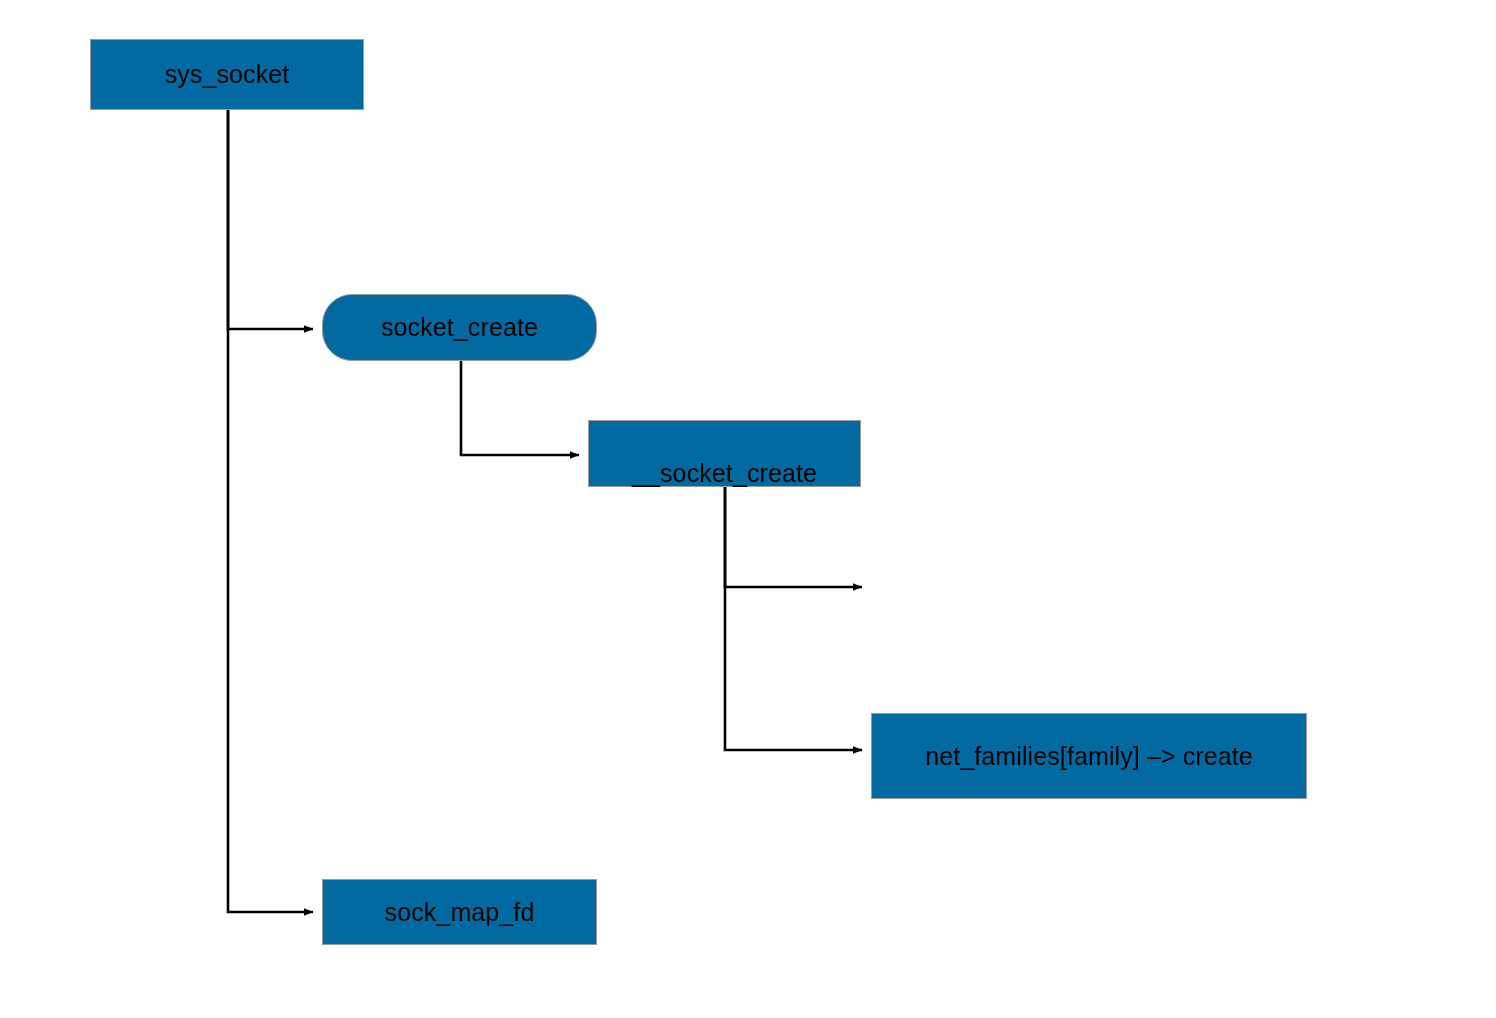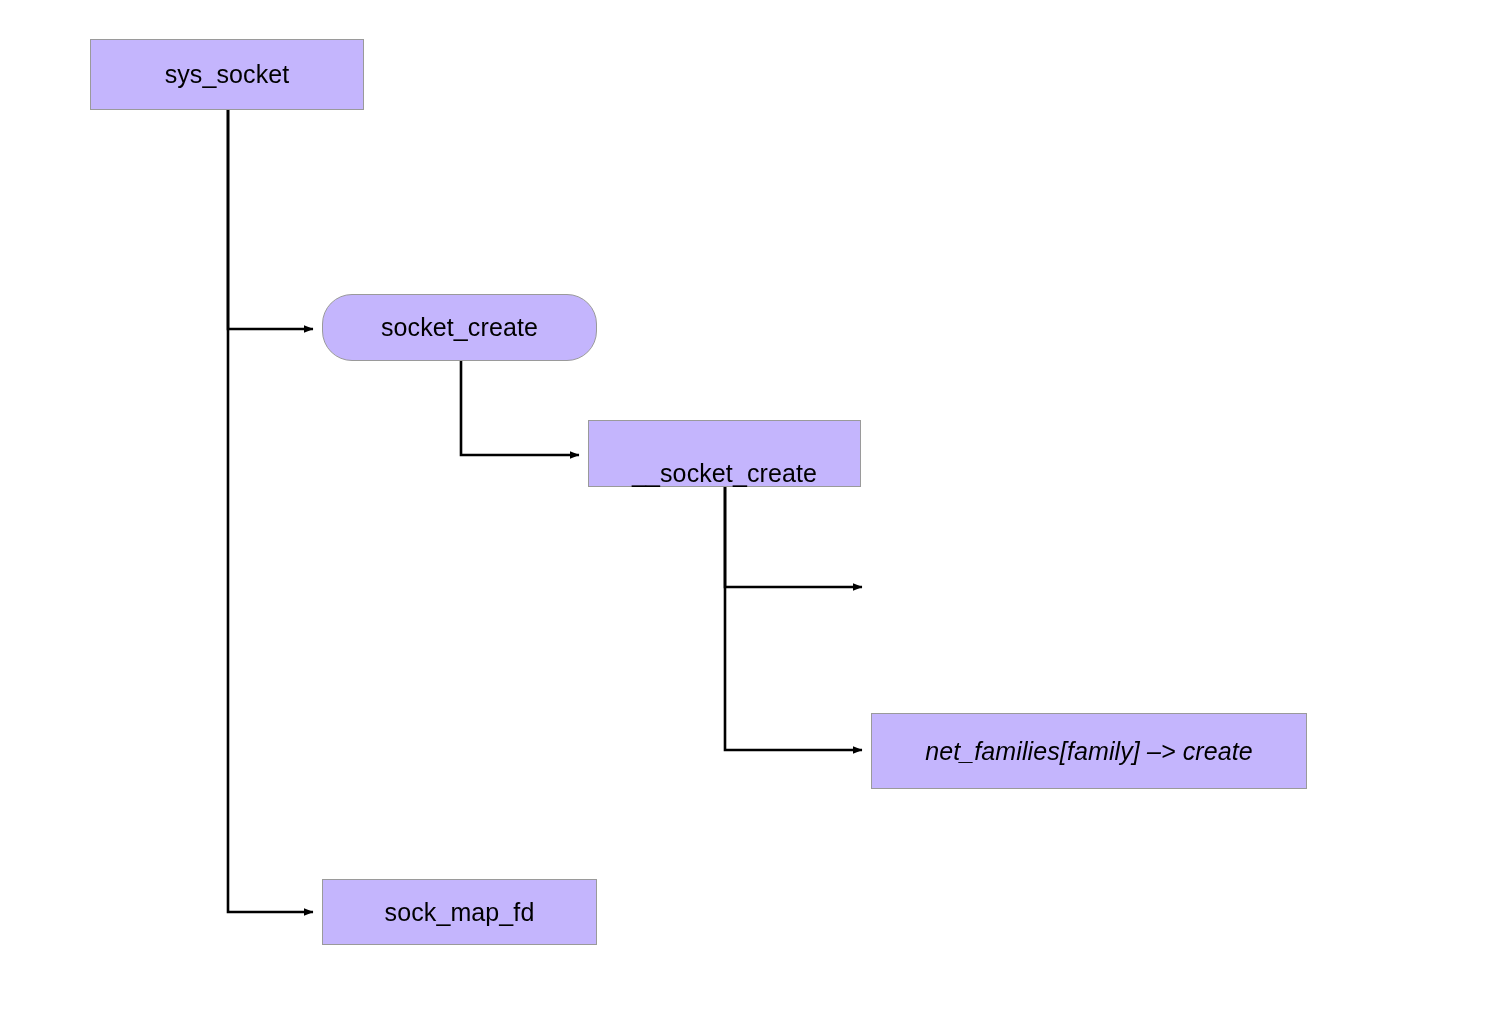--- a/index.html
+++ b/index.html
@@ -22,21 +22,21 @@
     position: absolute;
     left: 0;
     top: 0;
     width: 1496px;
     height: 1018px;
     pointer-events: none;
   }
   .node-box {
     position: absolute;
     box-sizing: border-box;
-    background: #c4b5fd;
+    background: #0369a1;
     border: 1px solid #9a9a9a;
     display: flex;
     align-items: center;
     justify-content: center;
     color: #000000;
     font-family: "Liberation Sans", sans-serif;
     font-size: 25px;
     font-weight: 400;
     letter-spacing: 0.1px;
     white-space: nowrap;
@@ -75,21 +75,21 @@
 
   <div class="node-box" style="left:322px; top:294px; width:275px; height:67px;border-radius:30px;">
     <span class="node-label">socket_create</span>
   </div>
 
   <div class="node-box" style="left:588px; top:420px; width:273px; height:67px;align-items:flex-end;">
     <span class="node-label">__socket_create</span>
   </div>
 
 
-  <div class="node-box" style="left:871px; top:713px; width:436px; height:76px;font-style:italic;">
+  <div class="node-box" style="left:871px; top:713px; width:436px; height:86px;">
     <span class="node-label">net_families[family] –&gt; create</span>
   </div>
 
   <div class="node-box" style="left:322px; top:879px; width:275px; height:66px;">
     <span class="node-label">sock_map_fd</span>
   </div>
 
 </div>
 
 </body></html>

